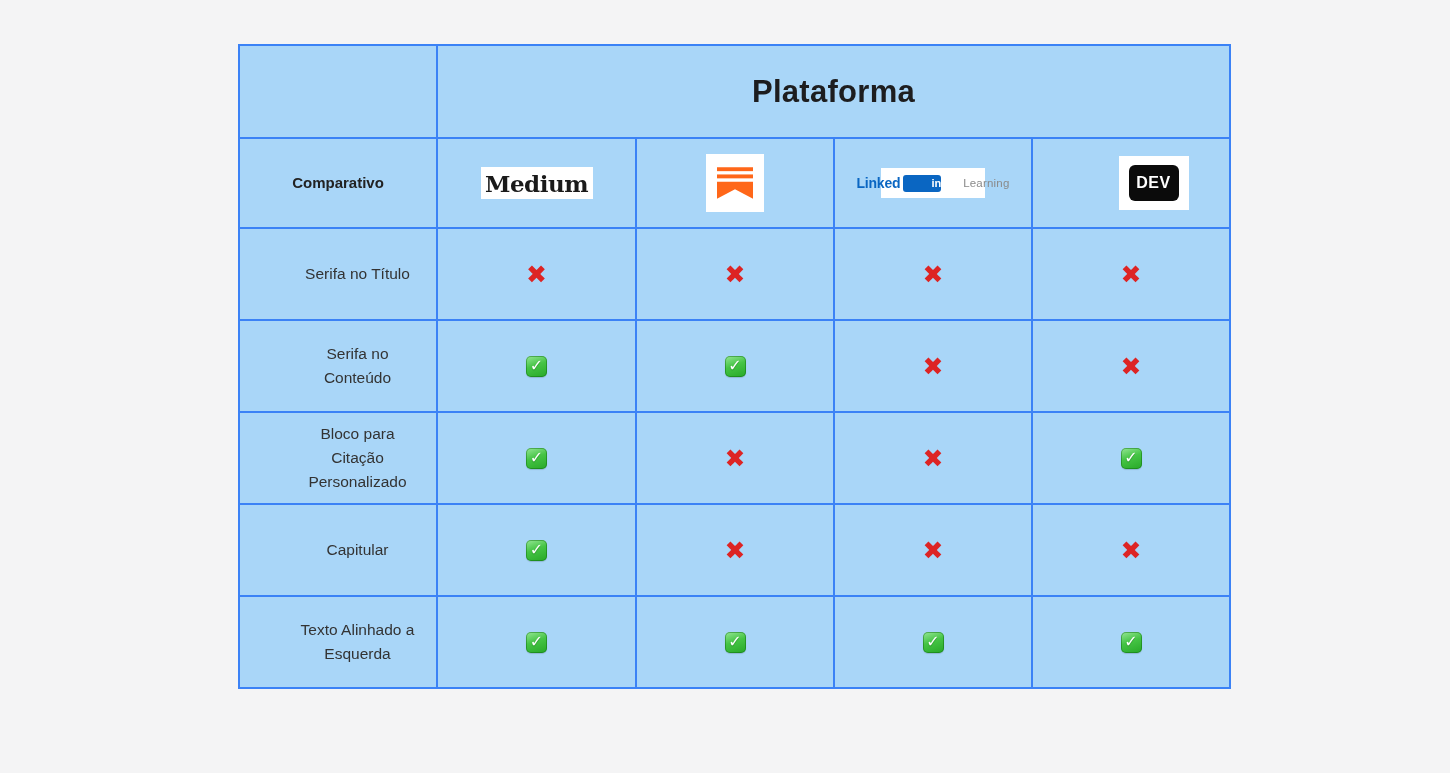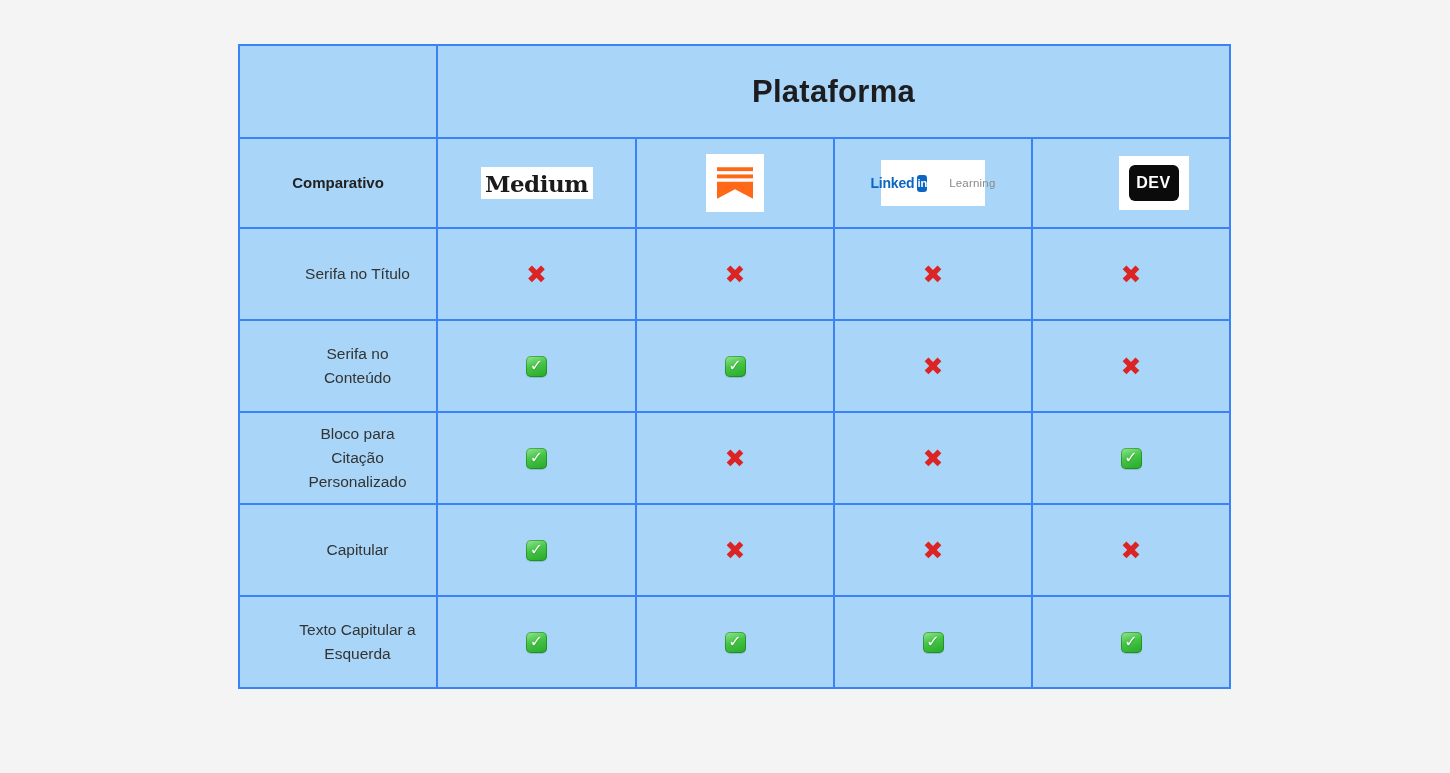--- a/index.html
+++ b/index.html
@@ -82,39 +82,40 @@
     width: 58px;
     height: 58px;
   }
   .logo-linkedin {
     display: inline-flex;
     align-items: center;
     justify-content: center;
     gap: 3px;
     background: #ffffff;
     width: 104px;
-    height: 46px;
+    height: 30px;
   }
   .logo-linkedin .li-word {
     color: #0a66c2;
     font-weight: 700;
     font-size: 14px;
     letter-spacing: -0.2px;
   }
   .logo-linkedin .li-badge {
     display: inline-flex;
     align-items: center;
     justify-content: center;
     width: 17px;
     height: 17px;
     border-radius: 3px;
     background: #0a66c2;
     color: #ffffff;
     font-weight: 700;
     font-size: 11px;
+    padding-left: 28px;
   }
   .logo-linkedin .li-learning {
     color: #8a8a8a;
     font-weight: 400;
     font-size: 11.5px;
     margin-left: 19px;
     letter-spacing: 0.2px;
   }
   .logo-dev {
     display: inline-flex;
@@ -260,21 +261,21 @@
         <span class="feature-label">Capitular</span>
       </td>
       <td><span class="mark check"></span></td>
       <td><span class="mark cross"></span></td>
       <td><span class="mark cross"></span></td>
       <td><span class="mark cross"></span></td>
     </tr>
 
     <tr class="r-feature">
       <td>
-        <span class="feature-label">Texto Capitular a Esquerda</span>
+        <span class="feature-label">Texto Alinhado a Esquerda</span>
       </td>
       <td><span class="mark check"></span></td>
       <td><span class="mark check"></span></td>
       <td><span class="mark check"></span></td>
       <td><span class="mark check"></span></td>
     </tr>
   </tbody>
     </table>
 </div>
 

